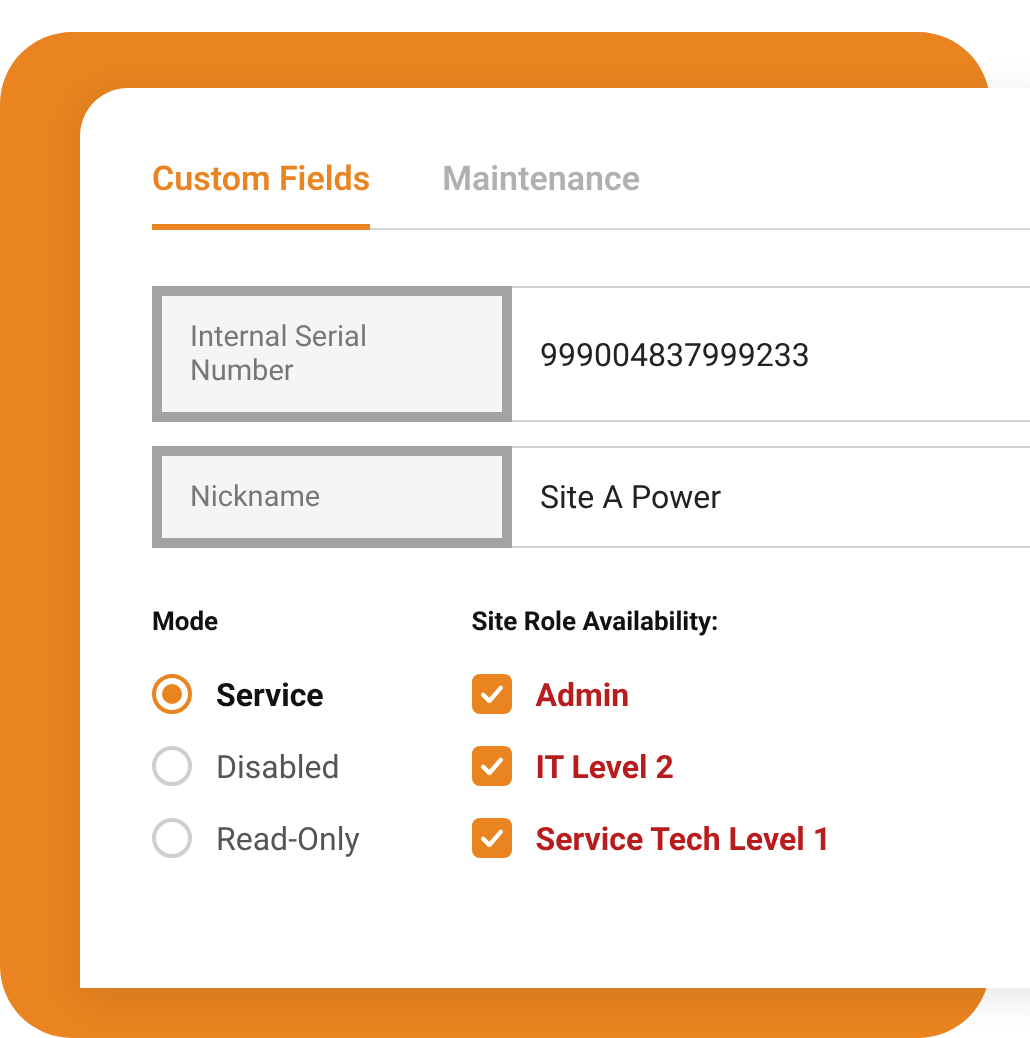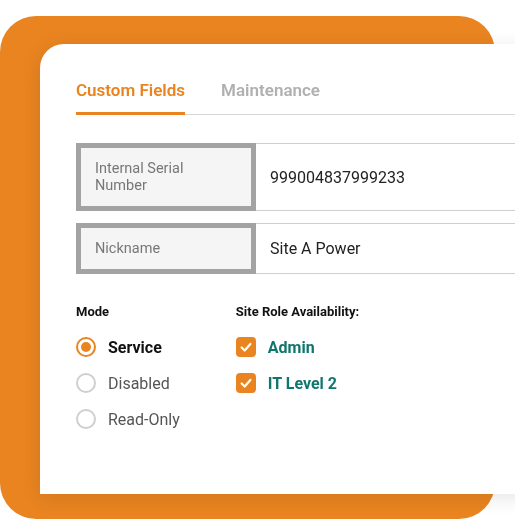--- a/index.html
+++ b/index.html
@@ -168,21 +168,21 @@
     }
 
     .checkbox svg {
       width: 14px;
       height: 14px;
     }
 
     .checkbox-row .label {
       font-size: 16px;
       font-weight: 700;
-      color: #0f766e;
+      color: #b91c1c;
     }
 
     .checkbox-row {
       display: flex;
       align-items: center;
       margin-bottom: 16px;
       cursor: pointer;
     }
   </style>
 </head>
@@ -246,17 +246,25 @@
 
       <div class="checkbox-row">
         <span class="checkbox">
           <svg viewBox="0 0 16 16">
               <path d="M3 8.5 L6.5 12 L13 4.5" stroke="#fff" stroke-width="2.5" fill="none" stroke-linecap="round" stroke-linejoin="round"></path>
             </svg>
         </span>
         <span class="label">IT Level 2</span>
       </div>
 
+      <div class="checkbox-row">
+        <span class="checkbox">
+          <svg viewBox="0 0 16 16">
+              <path d="M3 8.5 L6.5 12 L13 4.5" stroke="#fff" stroke-width="2.5" fill="none" stroke-linecap="round" stroke-linejoin="round"></path>
+            </svg>
+        </span>
+        <span class="label">Service Tech Level 1</span>
+      </div>
     </div>
 
   </div>
 
 </div>
 
 </body></html>

